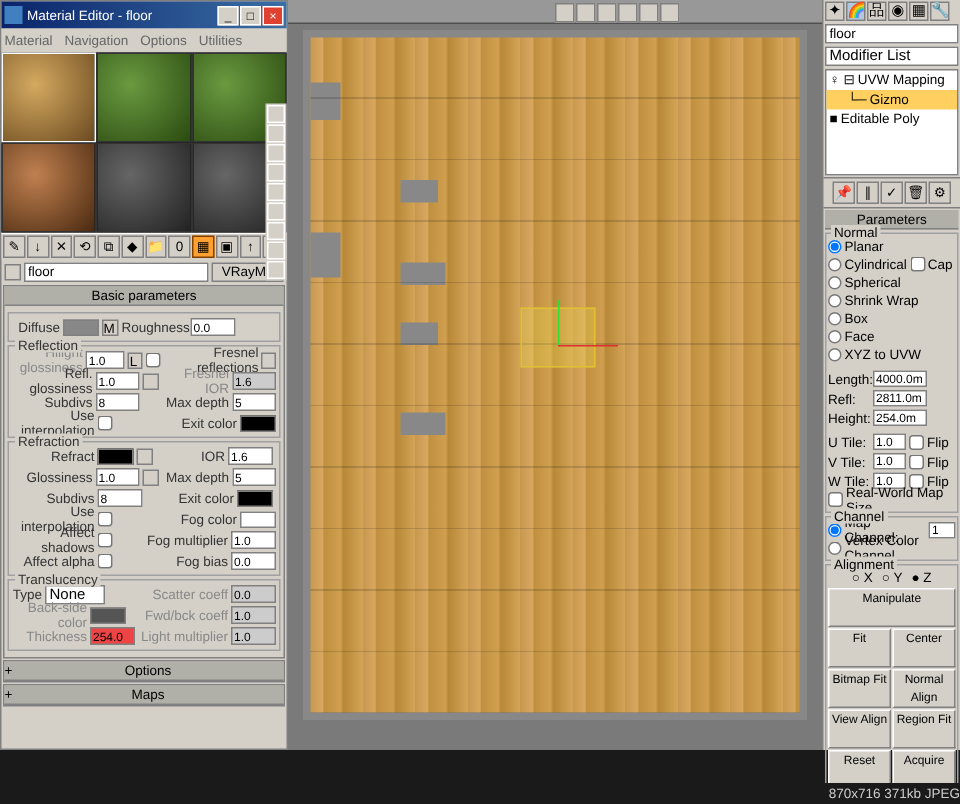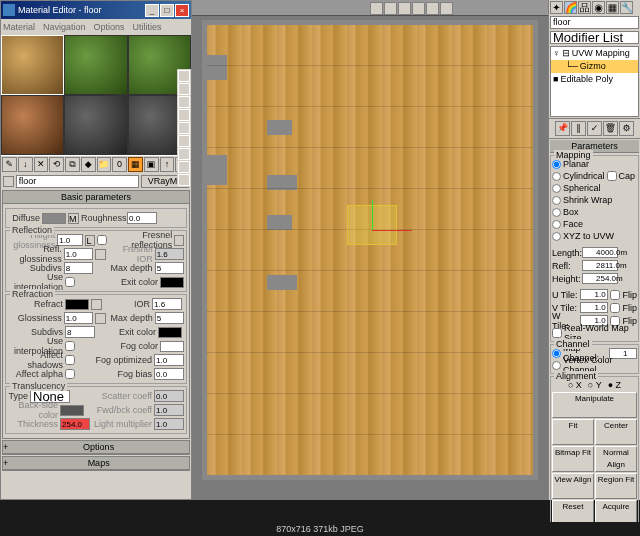--- a/index.html
+++ b/index.html
@@ -36,21 +36,21 @@
 .group { border: 1px solid #a0a0a0; margin: 2px 0; padding: 2px; position: relative; }
 .group-label { position: absolute; top: -6px; left: 4px; background: #d4d0c8; padding: 0 2px; font-size: 9px; color: #333; }
 .param-row { display: flex; align-items: center; height: 14px; gap: 2px; }
 .param-label { font-size: 9px; color: #333; text-align: right; }
 .swatch { width: 24px; height: 11px; background: #000; border: 1px solid #808080; }
 .swatch.gray { background: #888; }
 .swatch.white { background: #fff; }
 .spinner { width: 30px; height: 12px; background: #fff; border: 1px solid #808080; font-size: 8px; padding: 0 1px; display: flex; align-items: center; }
 .mini-btn { width: 11px; height: 11px; background: #d4d0c8; border: 1px solid #808080; }
 .chk { width: 10px; height: 10px; }
-.dropdown { height: 13px; background: #fff; border: 1px solid #808080; font-size: 13px; padding: 0 2px; display: flex; align-items: center; }
+.dropdown { height: 13px; background: #fff; border: 1px solid #808080; font-size: 10px; padding: 0 2px; display: flex; align-items: center; }
 .viewport { flex: 1; background: #7a7a7a; position: relative; }
 .vp-top-ruler { height: 16px; background: #989898; border-bottom: 1px solid #505050; }
 .vp-canvas { position: absolute; top: 20px; left: 10px; right: 10px; bottom: 20px; background: #888; }
 .wood-tex { position: absolute; top: 5px; left: 5px; right: 5px; bottom: 5px; background: repeating-linear-gradient(90deg, #c89850 0, #d8a860 8px, #c09040 9px, #d0a050 20px, #b88838 22px, #d4a458 35px); }
 .wood-tex::after { content: ""; position: absolute; inset: 0; background: repeating-linear-gradient(0deg, transparent 0, transparent 40px, rgba(0,0,0,0.15) 40px, rgba(0,0,0,0.15) 41px); }
 .cutout { position: absolute; background: #888; }
 .gizmo { position: absolute; top: 180px; left: 135px; width: 70px; height: 60px; }
 .axis-x { position: absolute; top: 30px; left: 35px; width: 40px; height: 1px; background: #e03030; }
 .axis-y { position: absolute; top: 0px; left: 35px; width: 1px; height: 30px; background: #30e030; }
 .tri { position: absolute; top: 5px; left: 10px; width: 50px; height: 40px; border: 1px solid #e0c030; background: rgba(240,220,80,0.3); }
@@ -62,24 +62,24 @@
 .mod-item { height: 13px; padding: 0 2px; font-size: 9px; line-height: 13px; display: flex; align-items: center; gap: 2px; }
 .mod-item.sel { background: #ffd060; }
 .mod-item.sub { padding-left: 14px; }
 .mod-btns { display: flex; gap: 1px; padding: 2px; border-top: 1px solid #808080; border-bottom: 1px solid #808080; justify-content: center; }
 .r-group { border: 1px solid #a0a0a0; margin: 1px; padding: 2px 1px; position: relative; }
 .r-group-label { position: absolute; top: -6px; left: 3px; background: #d4d0c8; padding: 0 2px; font-size: 9px; }
 .radio-row { display: flex; align-items: center; height: 12px; gap: 2px; font-size: 9px; }
 .radio { width: 9px; height: 9px; }
 .r-param { display: flex; align-items: center; height: 13px; gap: 2px; font-size: 9px; }
 .r-param label { width: 28px; }
-.r-spinner { width: 36px; height: 11px; background: #fff; border: 1px solid #808080; font-size: 8px; padding: 0 13px; }
+.r-spinner { width: 36px; height: 11px; background: #fff; border: 1px solid #808080; font-size: 8px; padding: 0 1px; }
 .btn-row { display: flex; gap: 1px; margin: 1px 0; }
 .r-btn { flex: 1; height: 26px; background: #d4d0c8; border: 1px solid #fff; border-right-color: #808080; border-bottom-color: #808080; font-size: 8px; text-align: center; line-height: 12px; }
-.footer { position: absolute; bottom: 0; left: 0; right: 0; height: 14px; background: #1a1a1a; color: #ccc; font-size: 9px; text-align: center; line-height: 14px; }
+.footer { position: absolute; bottom: 0; left: 0; right: 0; height: 14px; background: #1a1a1a; color: #ccc; font-size: 9px; text-align: right; line-height: 14px; }
 .top-btns { position: absolute; top: 2px; right: 95px; display: flex; gap: 1px; }
 .top-tb { width: 13px; height: 13px; background: #d4d0c8; border: 1px solid #808080; }
 </style>
 </head>
 <body>
 
 <div class="app">
 
   <div class="mat-editor">
     <div class="titlebar">
@@ -211,21 +211,21 @@
                 <span class="param-label" style="width:55px">Use interpolation</span>
                 <input type="checkbox" class="chk" style="">
                 <span style="flex:1"></span>
                 <span class="param-label">Fog color</span>
                 <div class="swatch white"></div>
               </div>
             <div class="param-row">
                 <span class="param-label" style="width:55px">Affect shadows</span>
                 <input type="checkbox" class="chk" style="">
                 <span style="flex:1"></span>
-                <span class="param-label">Fog optimized</span>
+                <span class="param-label">Fog multiplier</span>
                 <div class="spinner">1.0</div>
               </div>
             <div class="param-row">
                 <span class="param-label" style="width:55px">Affect alpha</span>
                 <input type="checkbox" class="chk" style="">
                 <span style="flex:1"></span>
                 <span class="param-label">Fog bias</span>
                 <div class="spinner">0.0</div>
               </div>
           </div>
@@ -315,21 +315,21 @@
       <div class="tb-btn">📌</div>
       <div class="tb-btn">∥</div>
       <div class="tb-btn">✓</div>
       <div class="tb-btn">🗑</div>
       <div class="tb-btn">⚙</div>
     </div>
 
     <div class="rollout-header" style="margin:1px">Parameters</div>
 
     <div class="r-group">
-      <span class="r-group-label">Mapping</span>
+      <span class="r-group-label">Normal</span>
       <div class="radio-row">
           <input type="radio" class="radio" checked="" style="">
           <span>Planar</span>
         </div>
       <div class="radio-row">
           <input type="radio" class="radio" style="">
           <span>Cylindrical</span> 
           <input type="checkbox" class="chk" style="">
           <span>Cap</span>
         </div>

